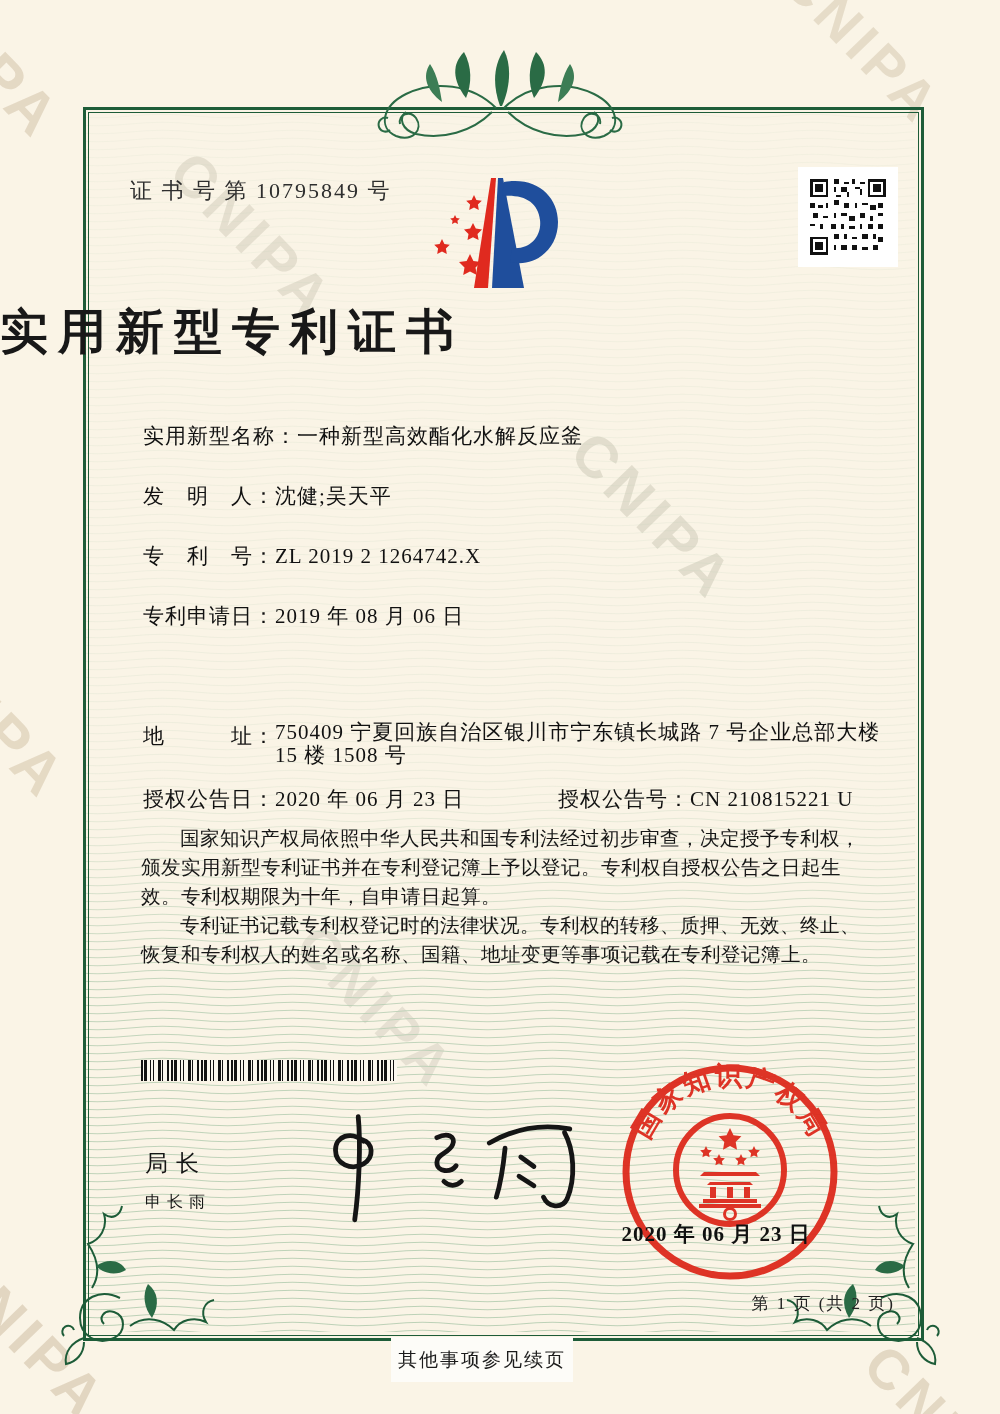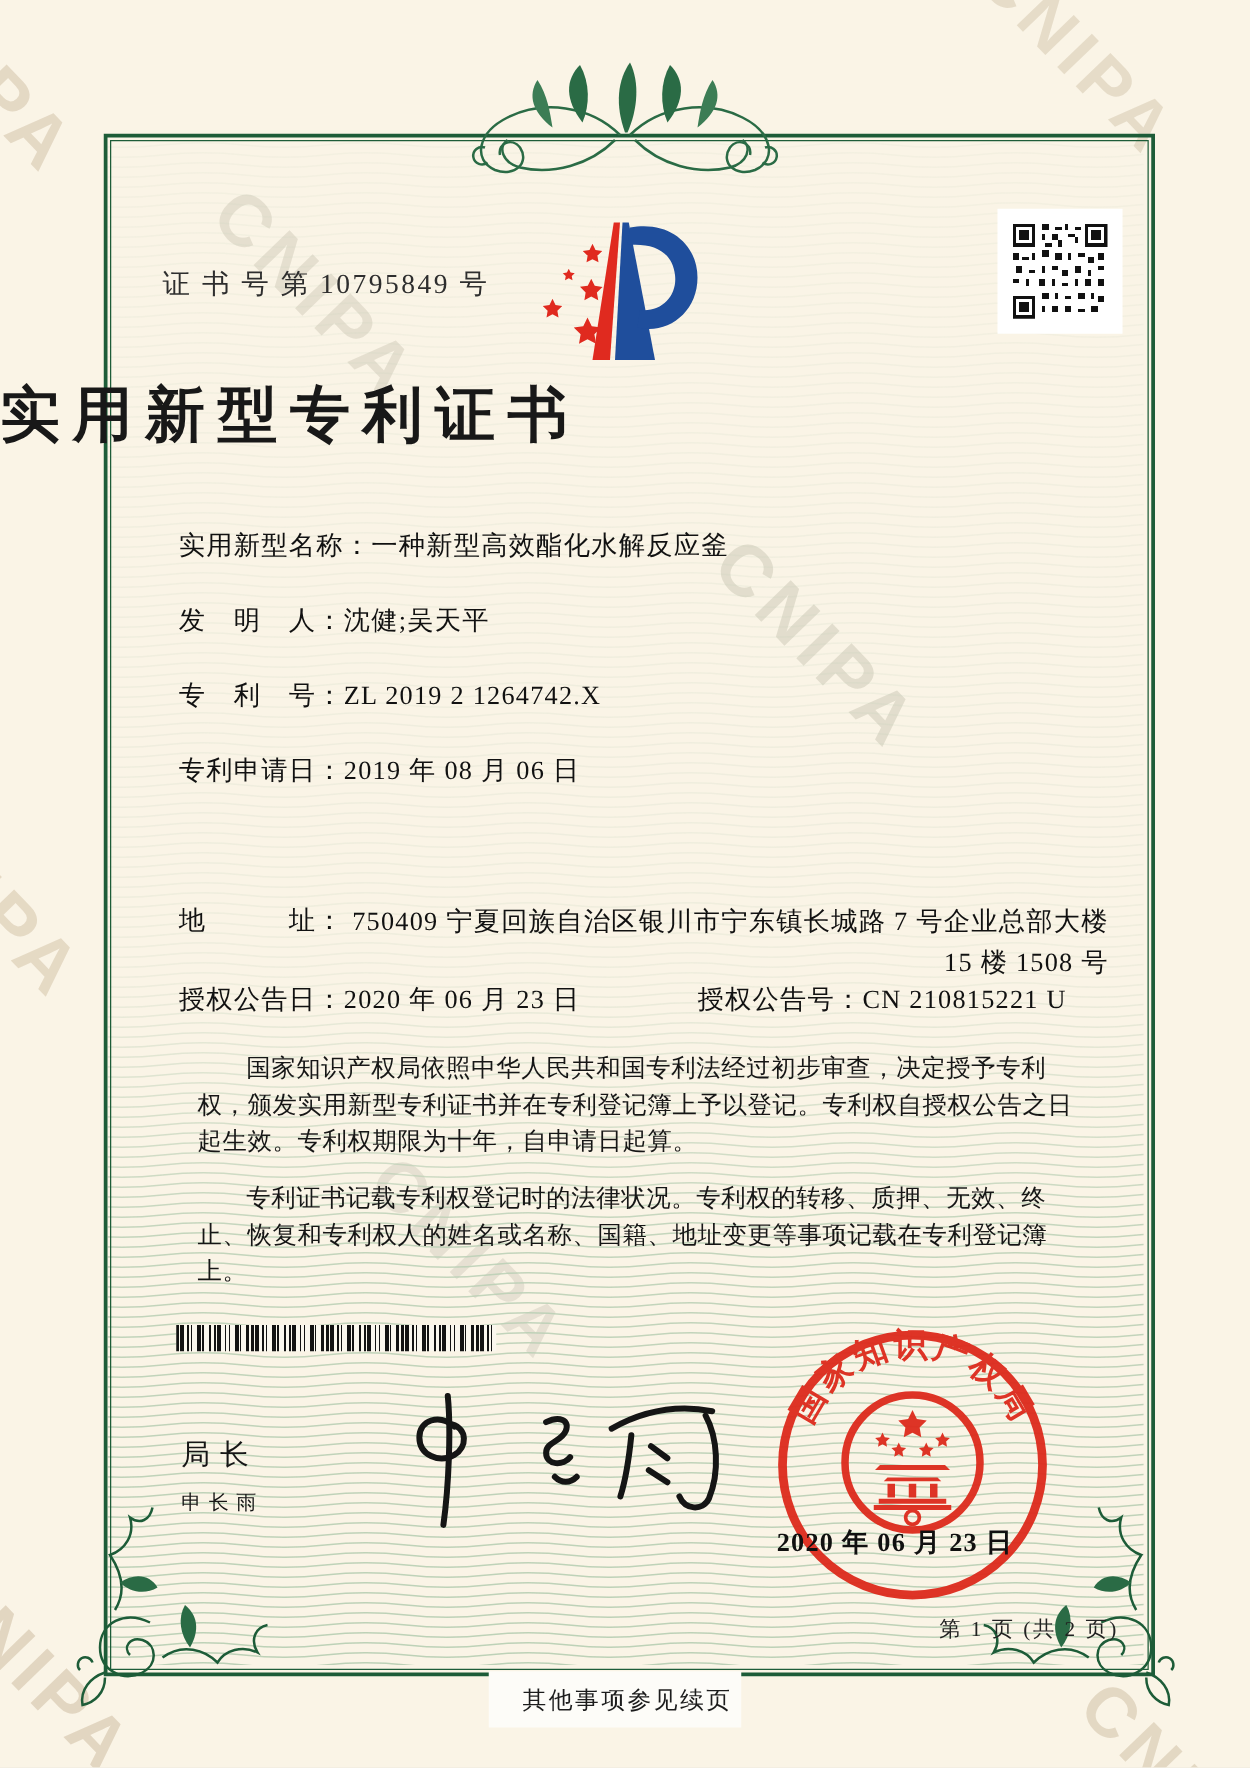--- a/index.html
+++ b/index.html
@@ -20,36 +20,36 @@
   .wm5{left:-66px;top:612px;font-size:60px;color:rgba(200,180,150,.42);}
   .wm6{left:330px;top:912px;font-size:56px;color:rgba(200,196,180,.40);}
   .wm7{left:-22px;top:1238px;font-size:58px;color:rgba(197,178,148,.45);}
   .wm8{left:898px;top:1332px;font-size:56px;color:rgba(200,182,152,.45);}
   
   .frame{position:absolute;left:83px;top:107px;width:835px;height:1228px;
          border:3px solid #1d5c38;}
   .frame-inner{position:absolute;inset:2px;border:1px solid #1d5c38;}
   .decor{position:absolute;left:0;top:0;pointer-events:none;}
   
-  .cert-no{position:absolute;left:130px;top:176px;font-size:22px;color:#2e2e2e;letter-spacing:2px;margin-top:36px;}
+  .cert-no{position:absolute;left:130px;top:176px;font-size:22px;color:#2e2e2e;letter-spacing:2px;}
   .qr-box{position:absolute;left:798px;top:167px;width:100px;height:100px;background:#ffffff;}
   .qr-box svg{position:absolute;left:12px;top:12px;}
   .logo{position:absolute;left:426px;top:174px;}
   .title{position:absolute;left:0;width:1000px;top:300px;text-align:left;
          font-size:48px;font-weight:bold;letter-spacing:10px;color:#181818;}
   
   .field-row{position:absolute;left:143px;font-size:21px;line-height:30px;color:#111;white-space:nowrap;}
   .flabel{display:inline-block;min-width:110px;letter-spacing:1px;font-family:Liberation Serif, serif;}
   .fvalue{letter-spacing:1px;}
-  .addr .fvalue{display:inline-block;vertical-align:top;white-space:normal;width:612px;line-height:33px;text-align:right;}
+  .addr .fvalue{display:inline-block;vertical-align:top;white-space:normal;width:612px;line-height:23px;}
   .grant-no-group{position:absolute;left:415px;top:0;}
   
   .body-text{position:absolute;left:141px;top:824px;width:734px;
              font-size:19.5px;line-height:29px;letter-spacing:.5px;color:#161616;}
-  .body-text p{margin:17px;text-indent:2em;}
+  .body-text p{margin:0;text-indent:2em;}
   
   .barcode{position:absolute;left:141px;top:1060px;width:256px;height:21px;
     background-color:#faf7ee;
     background-image:repeating-linear-gradient(90deg,
       #121212 0 2px,transparent 2px 3px,
       #121212 3px 6px,transparent 6px 9px,
       #121212 9px 10px,transparent 10px 12px,
       #121212 12px 13px,transparent 13px 17px,
       #121212 17px 20px,transparent 20px 21px,
       #121212 21px 22px,transparent 22px 26px,
@@ -60,21 +60,21 @@
   .sig-script{position:absolute;left:305px;top:1108px;}
   
   .seal{position:absolute;left:610px;top:1052px;opacity:.95;}
   .seal-date{position:absolute;left:611px;top:1220px;width:210px;text-align:center;
              font-size:21px;letter-spacing:1px;color:#101010;font-weight:bold;}
   
   .page-info{position:absolute;left:59px;top:1292px;width:836px;text-align:right;
              font-size:17px;letter-spacing:2px;color:#222;}
   .cont-note{position:absolute;left:391px;top:1337px;width:182px;height:45px;background:#fdfcf8;
              display:flex;align-items:center;justify-content:center;
-             font-size:19px;letter-spacing:2px;color:#1c1c1c;padding-left:20px;}
+             font-size:19px;letter-spacing:2px;color:#1c1c1c;}
 </style>
 </head>
 <body>
 
 <div id="page">
 
   <div class="wm wm1">CNIPA</div>
   <div class="wm wm2">CNIPA</div>
   <div class="wm wm3">CNIPA</div>
   <div class="wm wm4">CNIPA</div>

